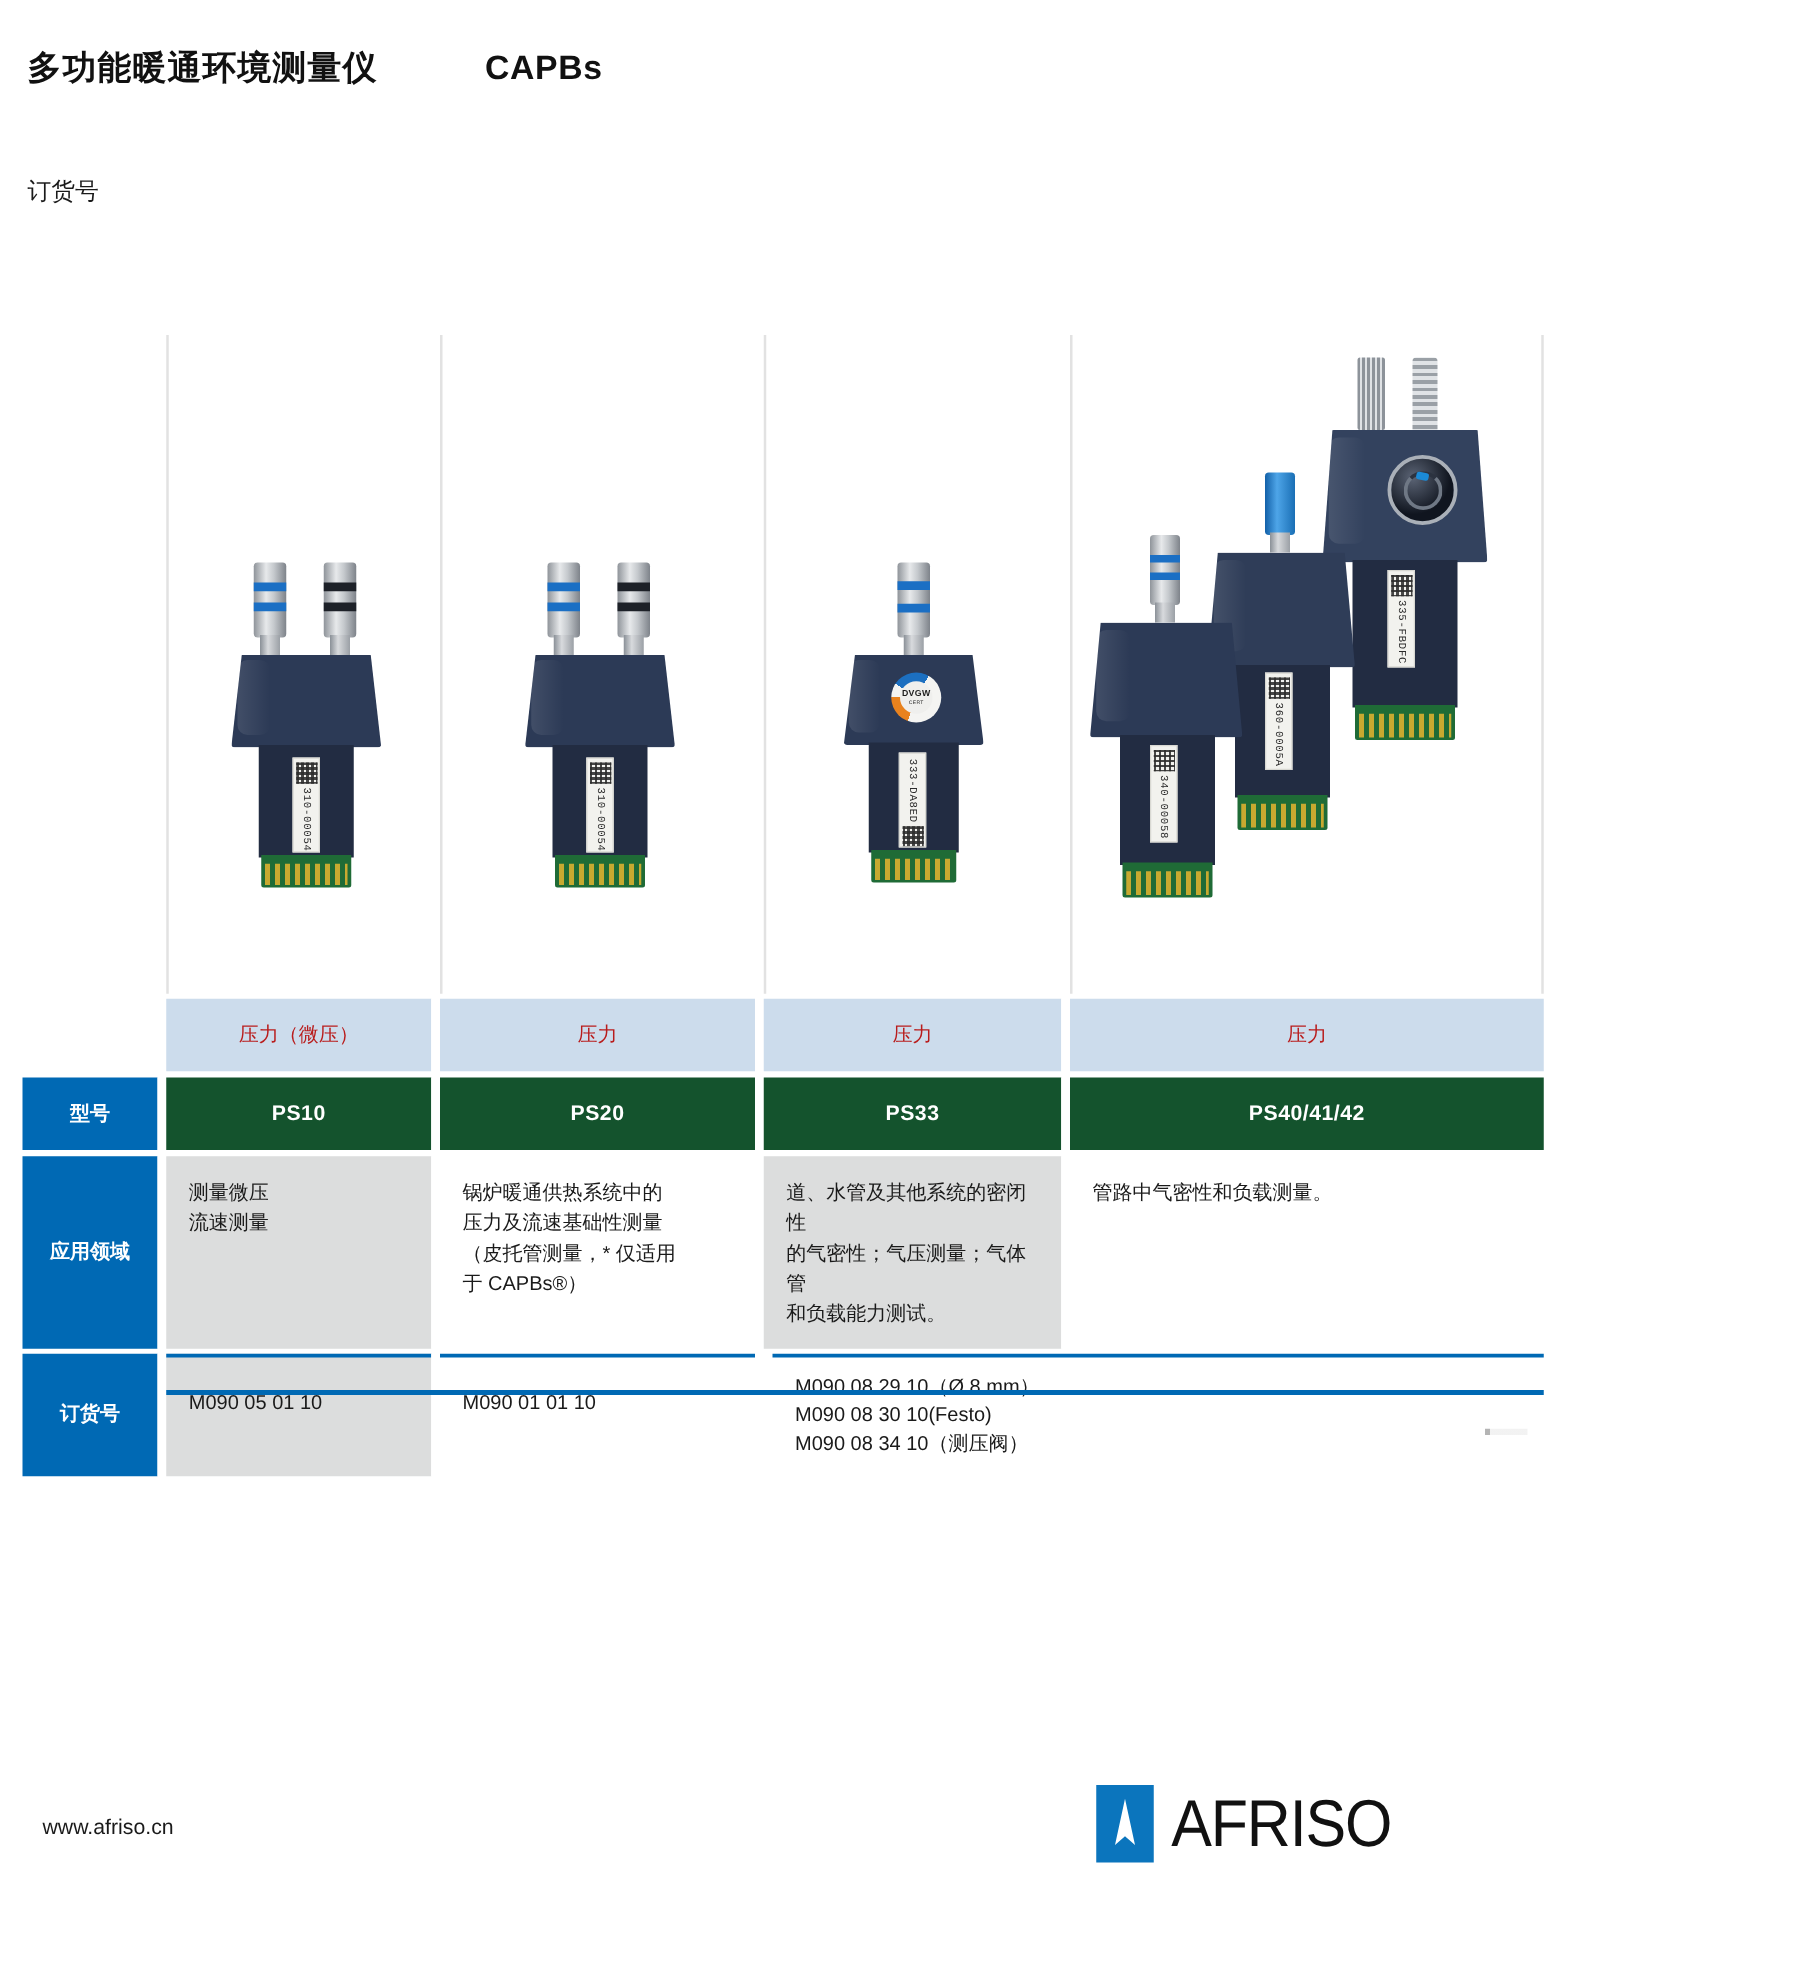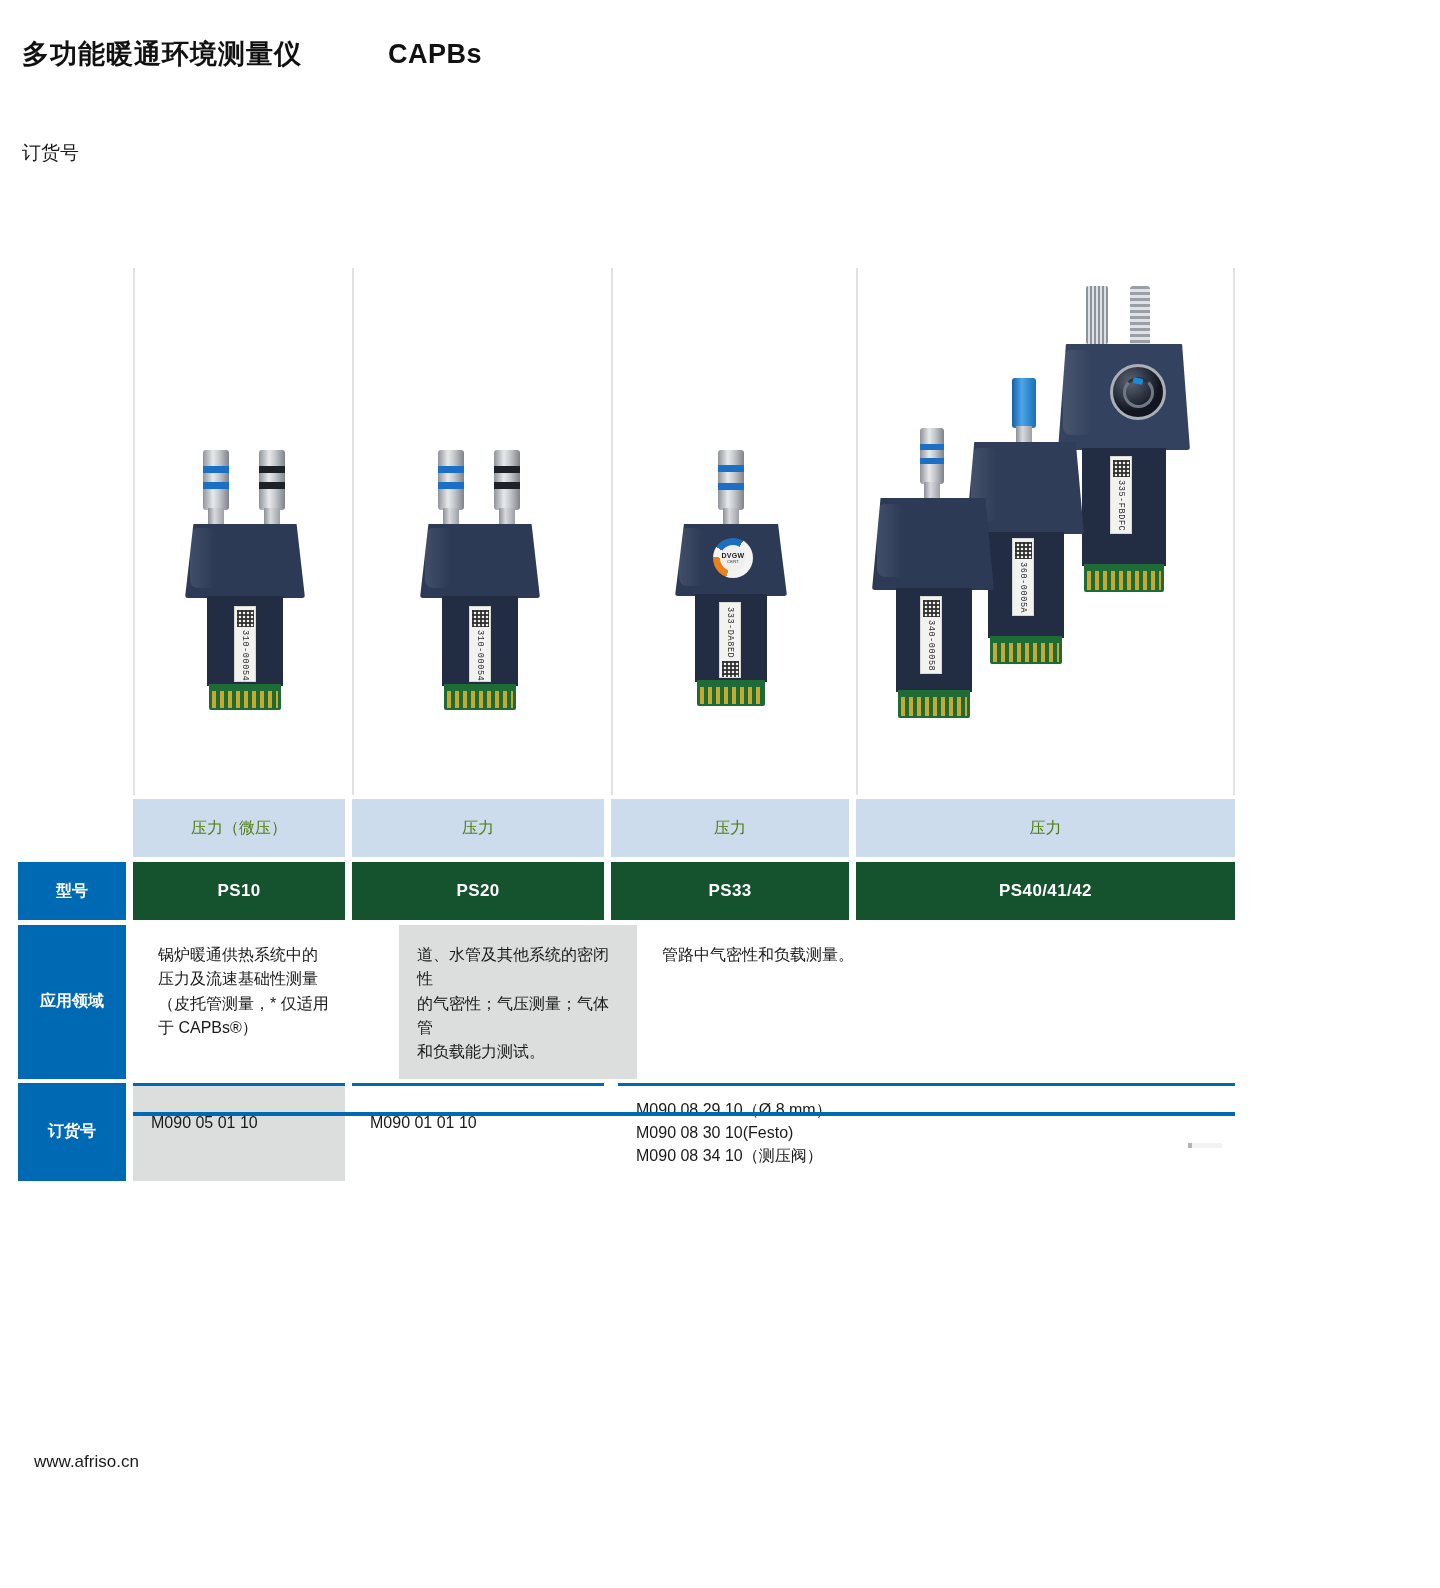--- a/index.html
+++ b/index.html
@@ -48,21 +48,21 @@
     height: 527px;
   }
   .img-cell.last { border-right: 2px solid #e2e2e2; }
   .img-row .lbl-col, .img-row .gap { background: #fff; }
 
   
   .type-row { height: 58px; margin-top: 4px; }
   .type-cell {
     background: #ccdcec; height: 58px;
     display: flex; align-items: center; justify-content: center;
-    font-size: 16px; color: #4d7c0f;
+    font-size: 16px; color: #b91c1c;
   }
   .type-row .lbl-col { background: #fff; }
   .type-row .gap { background: #fff; }
 
   
   .model-row { height: 58px; margin-top: 5px; }
   .model-lbl {
     background: #0069b4; color: #fff; height: 58px;
     display: flex; align-items: center; justify-content: center;
     font-size: 16px; font-weight: 700;
@@ -371,20 +371,24 @@
       <div class="gap"></div>
       <div class="model-cell c3">PS33</div>
       <div class="gap"></div>
       <div class="model-cell c4">PS40/41/42</div>
     </div>
 
     <div class="trow app-row">
       <div class="lbl-col app-lbl">应用领域</div>
       <div class="gap"></div>
 
+      <div class="app-cell shade c1">
+        <div>测量微压</div>
+        <div>流速测量</div>
+      </div>
       <div class="gap"></div>
 
       <div class="app-cell plain c2">
         <div>锅炉暖通供热系统中的</div>
         <div>压力及流速基础性测量</div>
         <div>（皮托管测量，* 仅适用</div>
         <div>于 CAPBs®）</div>
       </div>
       <div class="gap"></div>
 
@@ -422,14 +426,22 @@
         <div>M090 08 34 10（测压阀）</div>
       </div>
     </div>
 
   </div>
 
   <div class="table-bottom"></div>
   <div class="crop-mark"></div>
 
   <div class="footer-url">www.afriso.cn</div>
+  <div class="logo">
+    <div class="logo-mark">
+      <svg width="26" height="46" viewBox="0 0 26 46" aria-hidden="true">
+        <path d="M13 3 L21 40 L13 33 L5 40 Z" fill="#ffffff"></path>
+      </svg>
+    </div>
+    <div class="logo-text">AFRISO</div>
+  </div>
 
 </div>
 
 </body></html>

